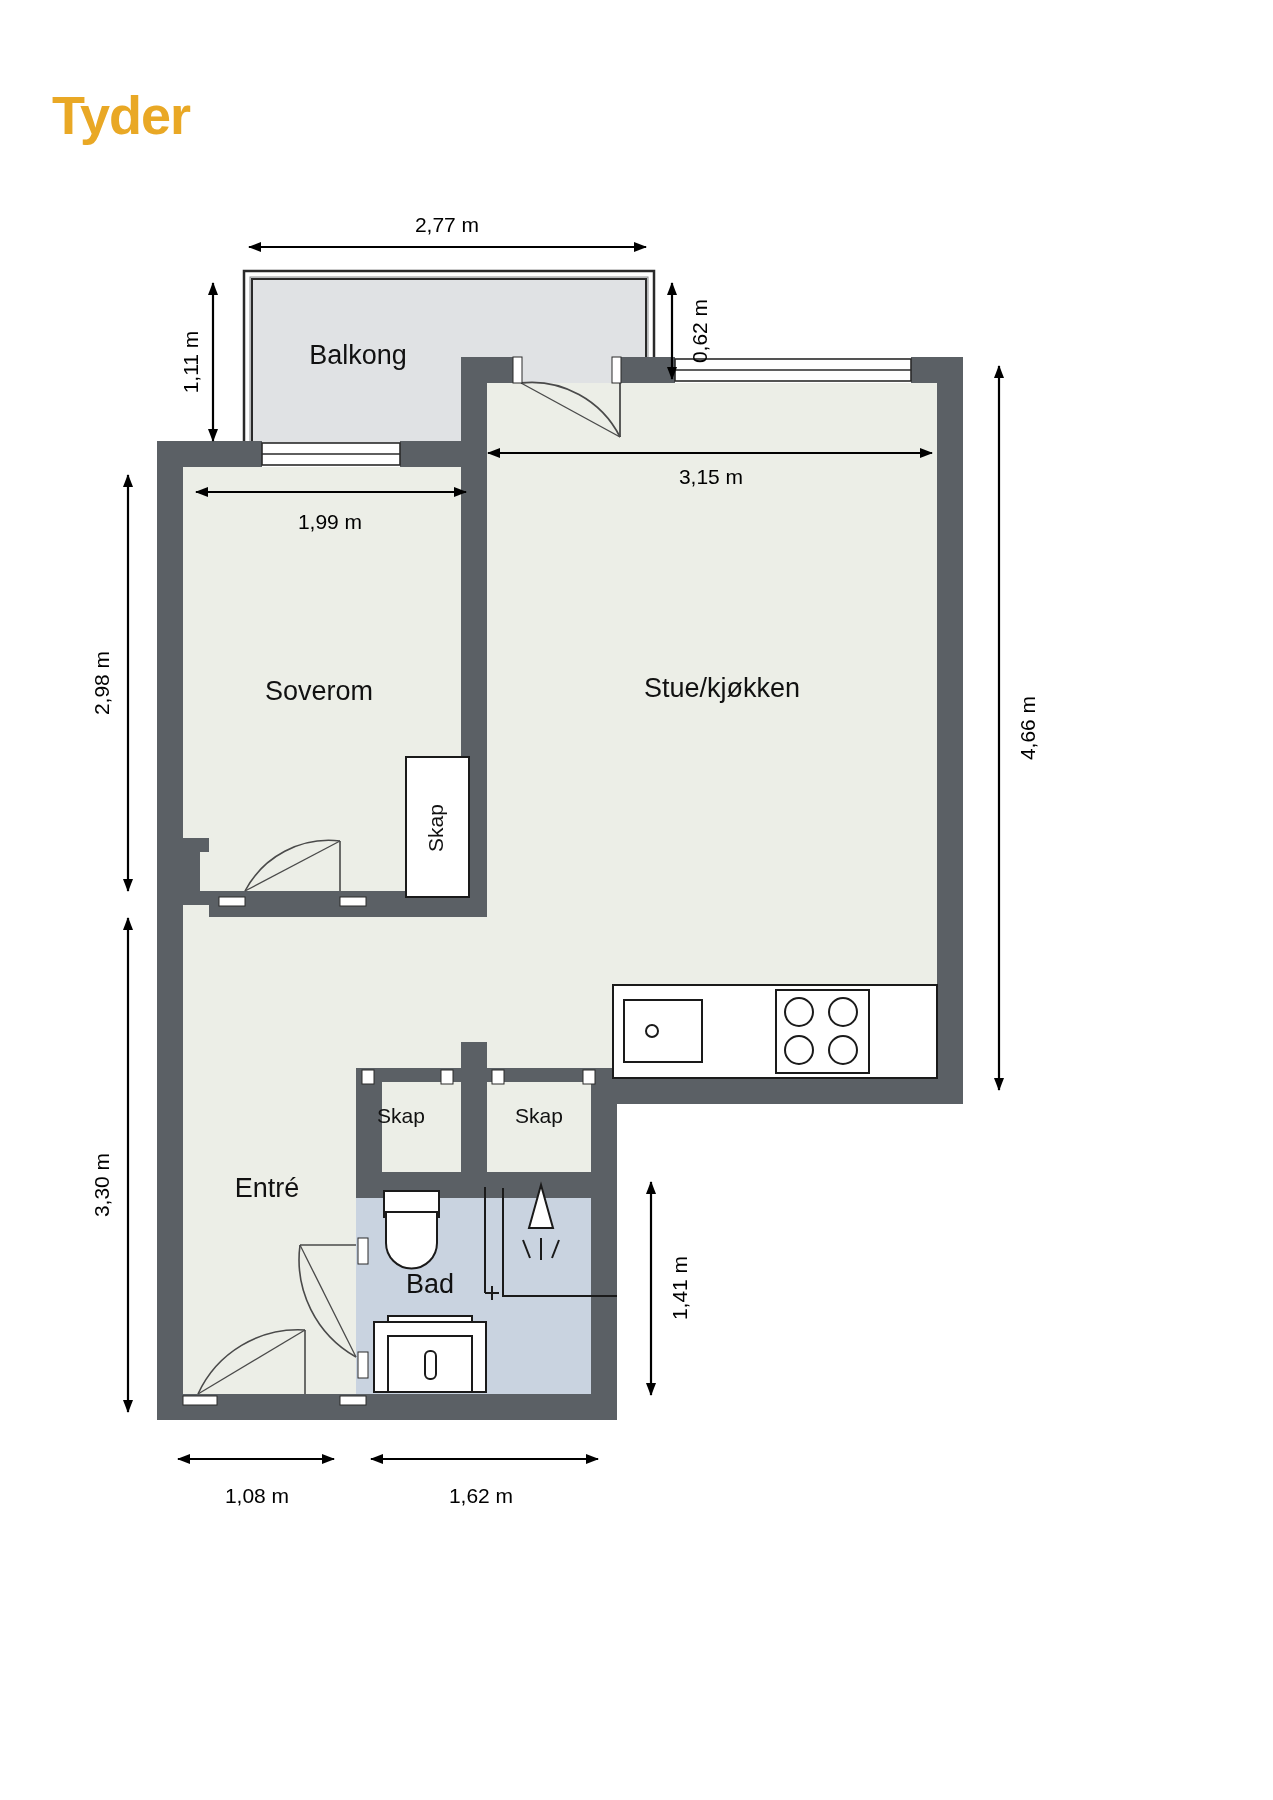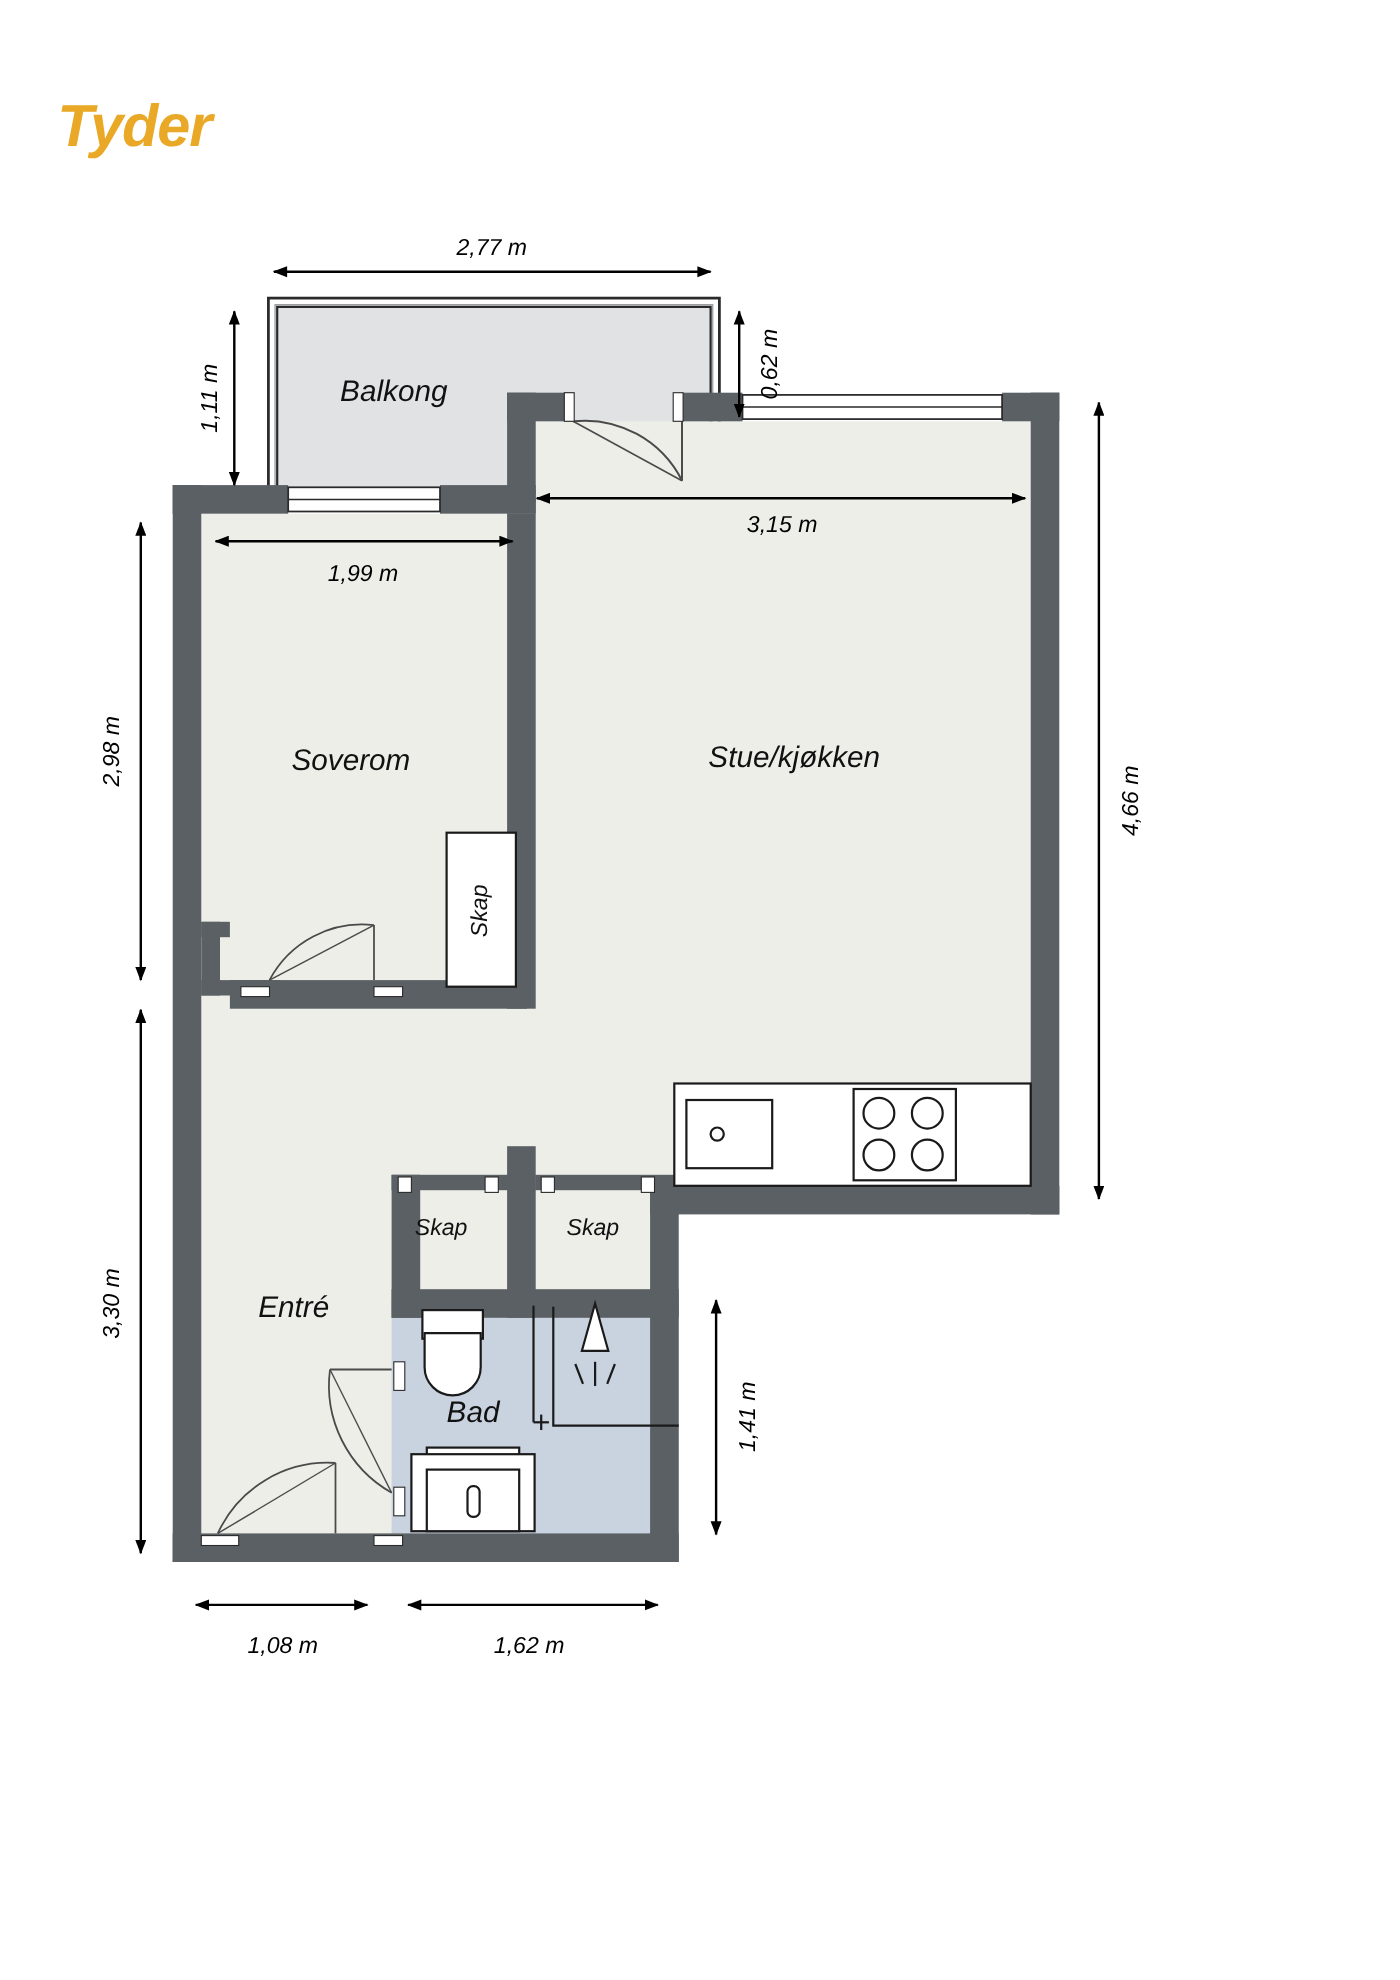--- a/index.html
+++ b/index.html
@@ -1,17 +1,17 @@
 <!DOCTYPE html>
 <html><head>
 <meta charset="utf-8">
 <style>
   html,body{margin:0;padding:0;background:#ffffff;}
   body{width:1273px;height:1800px;font-family:"Liberation Sans",sans-serif;overflow:hidden;}
-  #stage{position:relative;width:1273px;height:1800px;background:#fff;font-style:italic;}
+  #stage{position:relative;width:1273px;height:1800px;background:#fff;}
   #logo{position:absolute;left:52px;top:88px;font-size:54px;font-weight:700;letter-spacing:-1px;color:#E9A825;font-family:"Liberation Sans",sans-serif;line-height:1;}
   svg{position:absolute;left:0;top:0;}
   .roomlabel{font-family:"Liberation Sans",sans-serif;font-size:27px;fill:#111;text-anchor:middle;dominant-baseline:middle;}
   .smalllabel{font-family:"Liberation Sans",sans-serif;font-size:21px;fill:#111;text-anchor:middle;dominant-baseline:middle;}
   .dimtext{font-family:"Liberation Sans",sans-serif;font-size:21px;fill:#000;text-anchor:middle;dominant-baseline:middle;}
 </style>
 </head>
 <body>
 
 <div id="stage">

